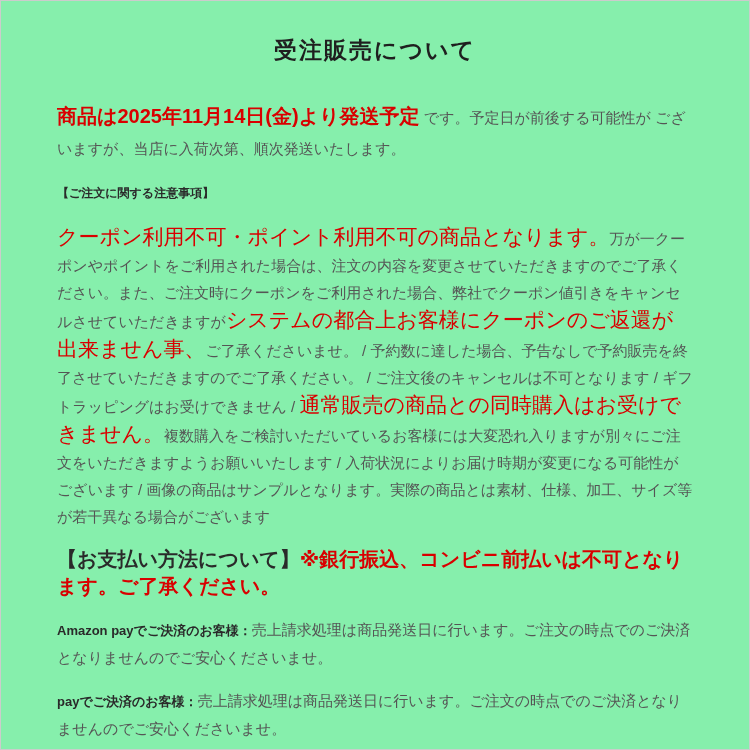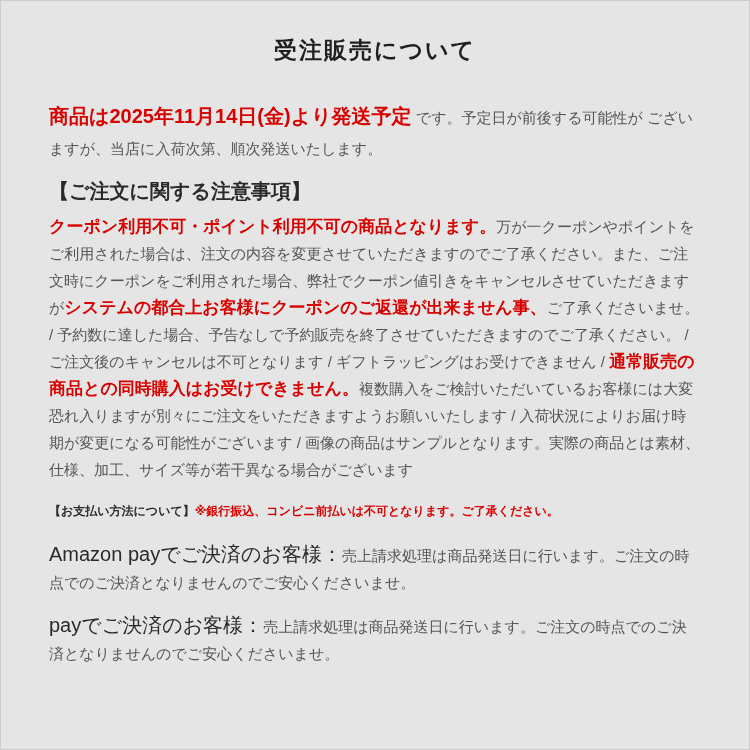--- a/index.html
+++ b/index.html
@@ -2,93 +2,93 @@
 <html lang="ja"><head>
 <meta charset="utf-8">
 <style>
   html, body { margin: 0; padding: 0; background: #fff; }
   .canvas {
     position: relative;
     width: 750px;
     height: 750px;
     box-sizing: border-box;
     border: 1px solid #cccccc;
-    background: #e5e5e5;
+    background: #86efac;
     overflow: hidden;
     font-family: "Liberation Sans", "DejaVu Sans", sans-serif;
     color: #555555;
   }
   .inner { padding: 36px 40px 0 40px; }
 
   .title {
     margin: 0;
     font-size: 23px;
     font-weight: 700;
     color: #1f1f1f;
     text-align: center;
     letter-spacing: 2px;
     line-height: 1.2;
   }
 
-  p { margin: 8px; }
+  p { margin: 16px; }
 
   .lead {
     margin-top: 36px;
     font-size: 15px;
     line-height: 31px;
     color: #555555;
   }
   .lead-em {
     font-size: 20px;
     font-weight: 700;
     color: #d90000;
   }
 
   .section-heading {
     margin-top: 14px;
-    font-size: 20px;
+    font-size: 12px;
     font-weight: 700;
     color: #2a2a2a;
     line-height: 27px;
   }
 
   .body-par {
     font-size: 15px;
     line-height: 27px;
     color: #555555;
   }
   .em-red {
-    font-size: 17px;
-    font-weight: 700;
+    font-size: 21px;
+    font-weight: 400;
     color: #d90000;
   }
 
   .pay-line {
     margin-top: 15px;
-    font-size: 12px;
+    font-size: 20px;
     line-height: 27px;
   }
   .pay-heading {
     font-weight: 700;
     color: #2a2a2a;
   }
   .pay-warning {
     font-weight: 700;
     color: #d90000;
   }
 
   .method {
     margin-top: 16px;
     font-size: 15px;
     line-height: 27px;
     color: #555555;
   }
   .method-label {
-    font-size: 20px;
-    font-weight: 400;
+    font-size: 13px;
+    font-weight: 700;
     color: #2a2a2a;
   }
 </style>
 </head>
 <body>
 
 <div class="canvas">
   <div class="inner">
 
     <h1 class="title">受注販売について</h1>

